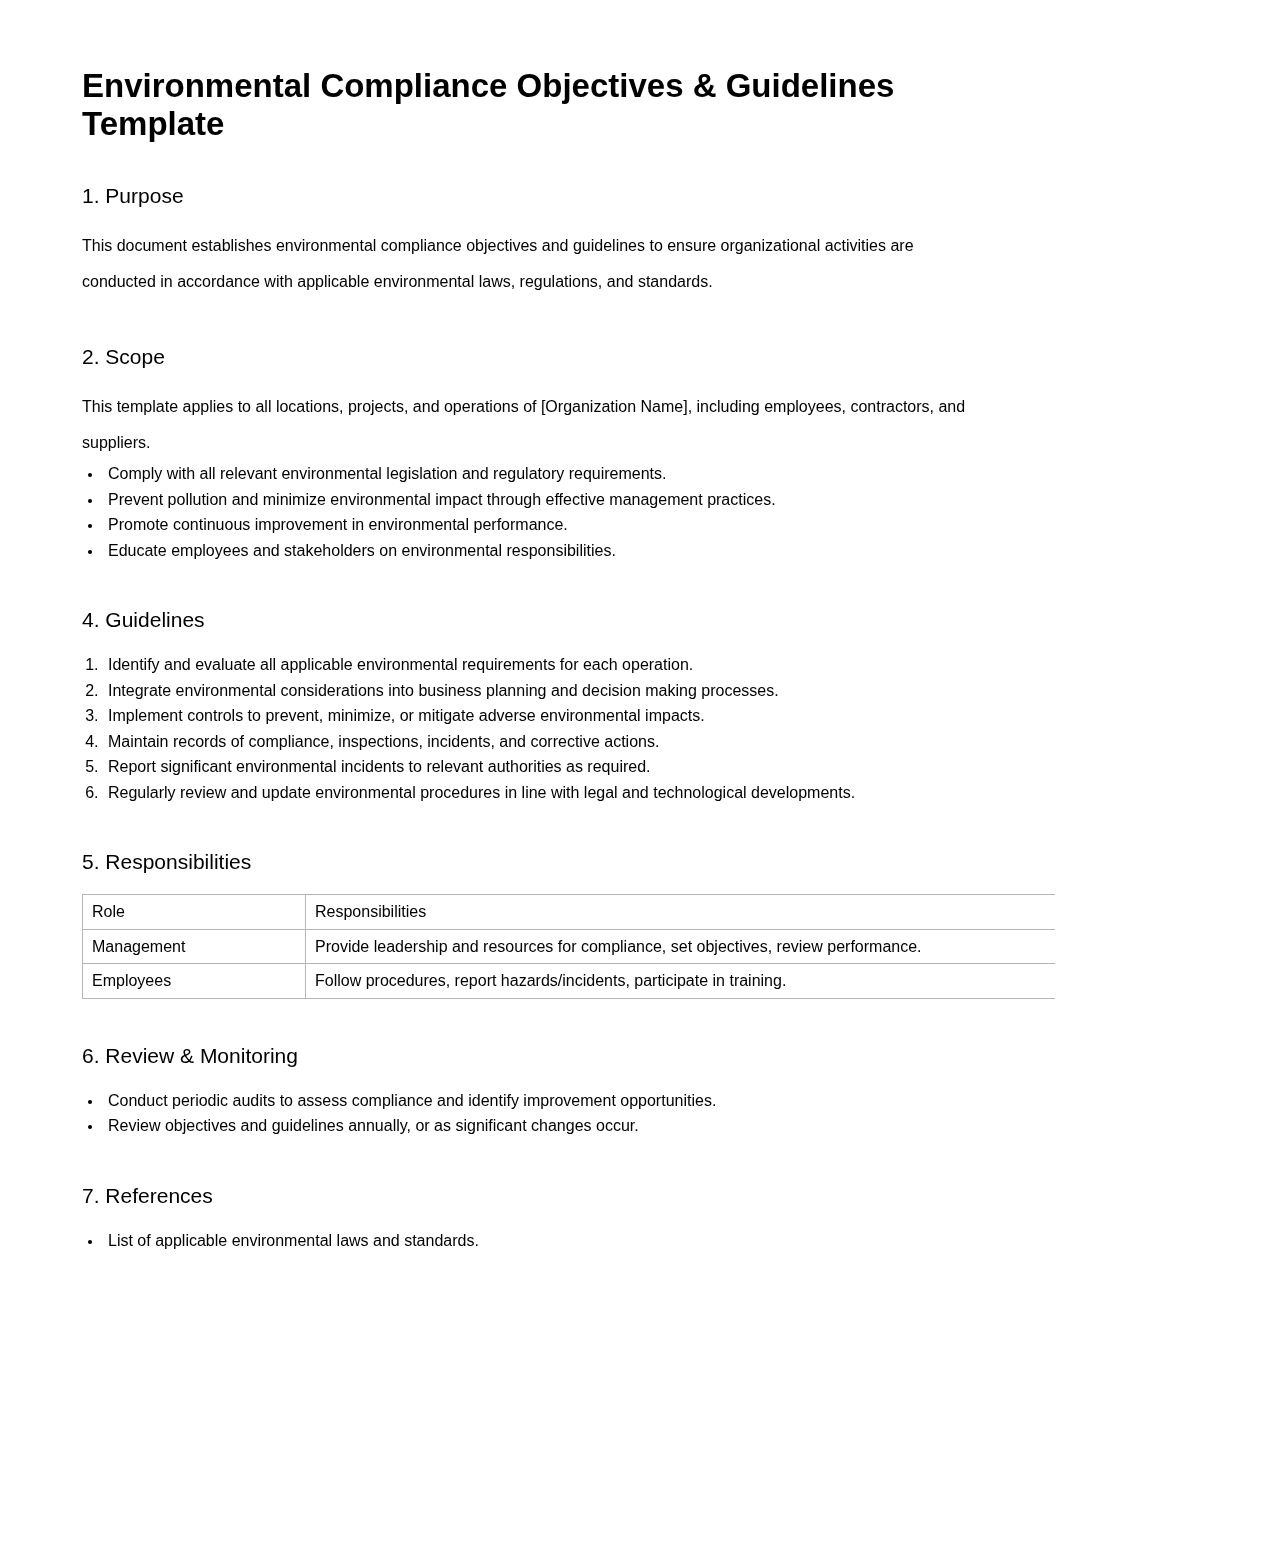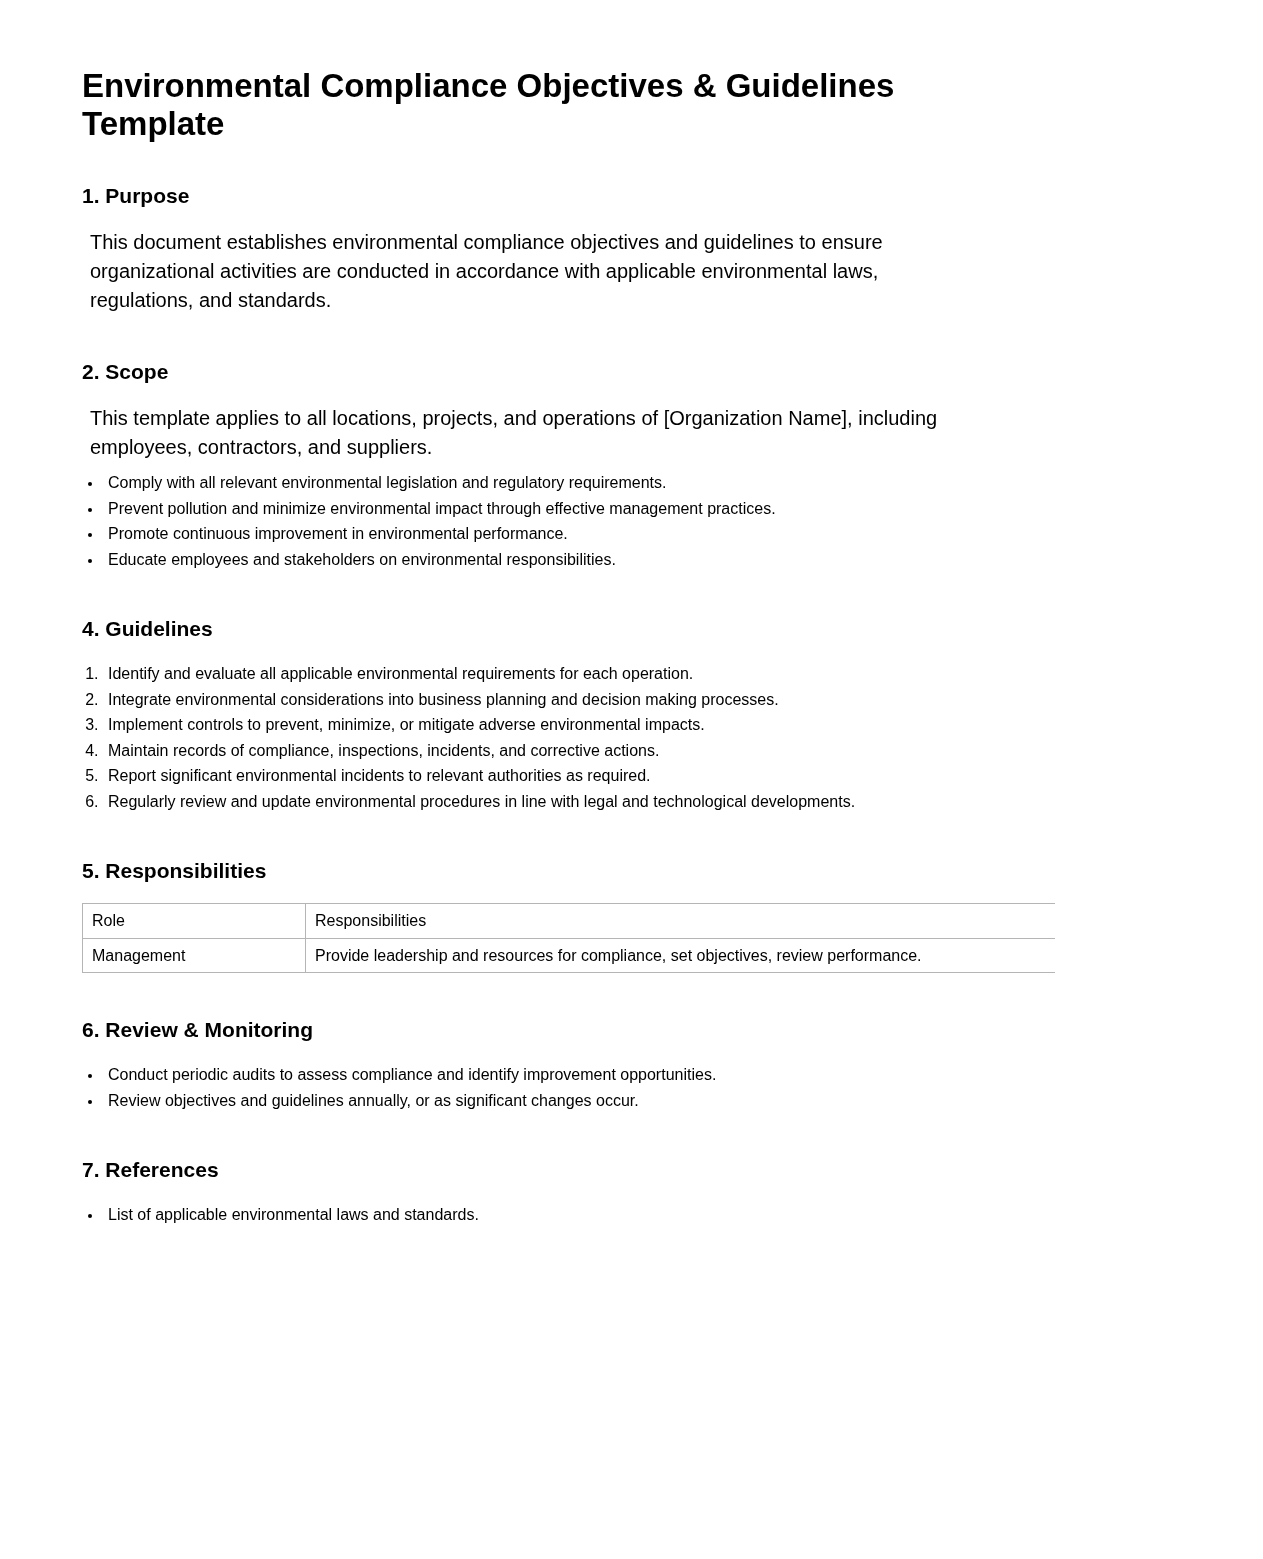--- a/index.html
+++ b/index.html
@@ -25,29 +25,29 @@
     margin: 0 0 39px 0;
     font-size: 33px;
     line-height: 38px;
     font-weight: 700;
     letter-spacing: 0;
   }
   h2 {
     margin: 43px 0 18px 0;
     font-size: 21px;
     line-height: 28px;
-    font-weight: 700;
+    font-weight: 400;
   }
   h2.first {
     margin-top: 0;
   }
   p {
-    margin: 8px;
-    font-size: 20px;
-    line-height: 29px;
+    margin: 0;
+    font-size: 16px;
+    line-height: 36px;
   }
   ul, ol {
     margin: 0;
     padding: 0 0 0 21px;
     font-size: 16px;
     line-height: 25.5px;
   }
   li {
     padding-left: 5px;
   }
@@ -114,20 +114,24 @@
       <tr>
         <th>Role</th>
         <th>Responsibilities</th>
       </tr>
     </thead>
     <tbody>
       <tr>
         <td>Management</td>
         <td>Provide leadership and resources for compliance, set objectives, review performance.</td>
       </tr>
+      <tr>
+        <td>Employees</td>
+        <td>Follow procedures, report hazards/incidents, participate in training.</td>
+      </tr>
     </tbody>
   </table>
 
   <h2>6. Review &amp; Monitoring</h2>
   <ul>
     <li>Conduct periodic audits to assess compliance and identify improvement opportunities.</li>
     <li>Review objectives and guidelines annually, or as significant changes occur.</li>
   </ul>
 
   <h2>7. References</h2>

